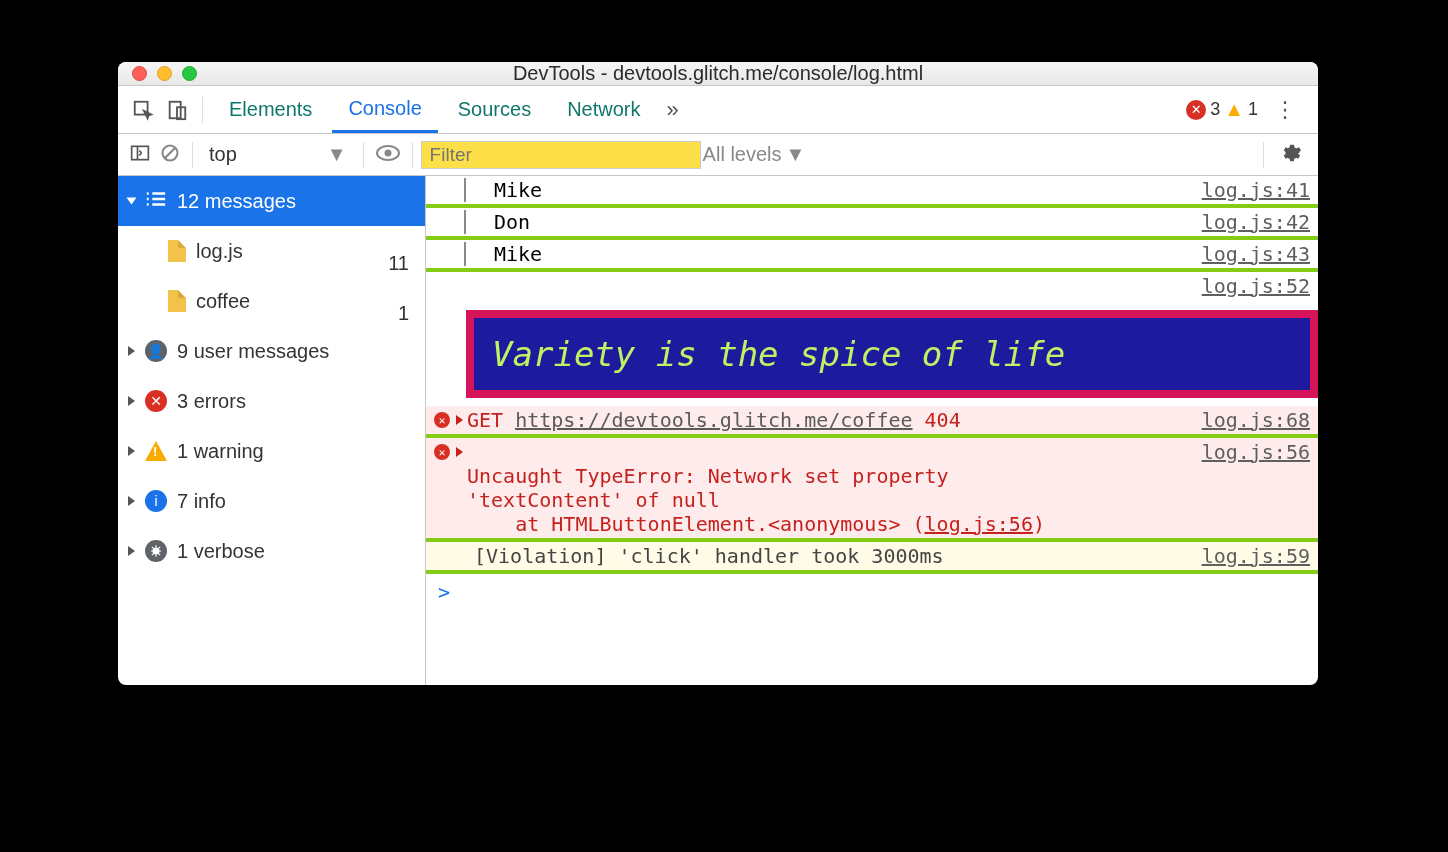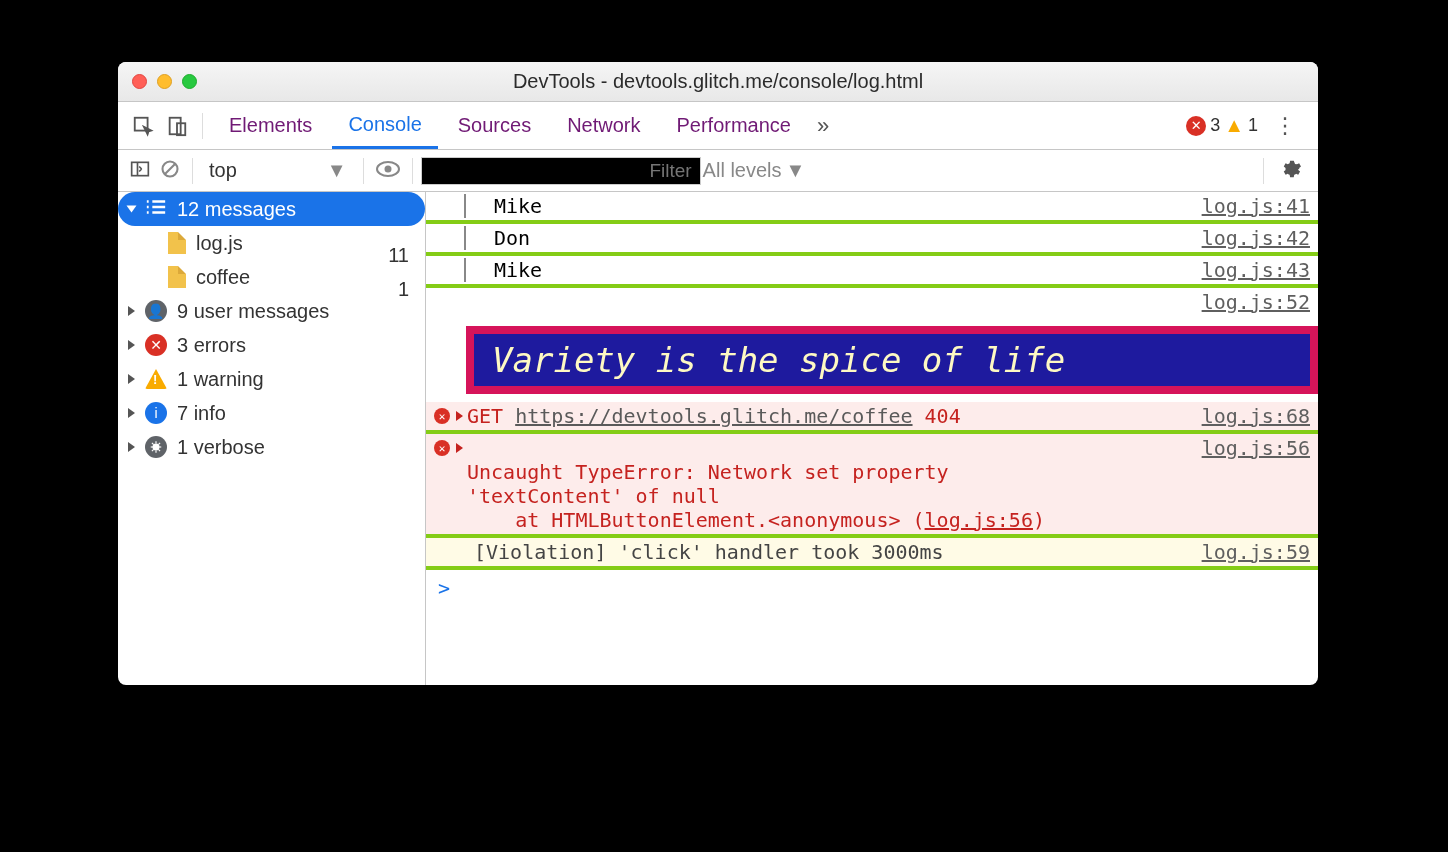--- a/index.html
+++ b/index.html
@@ -4,56 +4,56 @@
 <style>
   * { box-sizing: border-box; margin: 0; padding: 0; }
   body { background: #000; width: 1448px; height: 852px; font-family: -apple-system, "Helvetica Neue", Arial, sans-serif; }
   .window {
     position: absolute; left: 118px; top: 62px; width: 1200px; height: 623px;
     background: #fff; border-radius: 8px; overflow: hidden;
     box-shadow: 0 20px 60px rgba(0,0,0,0.6);
     display: flex; flex-direction: column;
   }
   .titlebar {
-    height: 40px; background: linear-gradient(#f5f5f5,#e8e8e8);
+    height: 24px; background: linear-gradient(#f5f5f5,#e8e8e8);
     border-bottom: 1px solid #c6c6c6;
     display: flex; align-items: center; position: relative;
   }
   .traffic { display: flex; gap: 10px; padding-left: 14px; }
   .dot { width: 15px; height: 15px; border-radius: 50%; }
   .dot.red { background: #ff5f57; border:1px solid #e24540;}
   .dot.yellow { background: #ffbd2e; border:1px solid #dfa023;}
   .dot.green { background: #28c940; border:1px solid #1dad2c;}
   .title { position:absolute; left:0; right:0; text-align:center; font-size:20px; color:#2b2b2b;}
   .tabs {
     height: 48px; border-bottom: 1px solid #c6c6c6; display: flex; align-items: center;
     padding: 0 10px; gap: 4px;
   }
   .tab-icon { width:30px; display:flex; justify-content:center; color:#555;}
   .tab-sep { width:1px; height:26px; background:#ddd; margin:0 6px;}
-  .tab { font-size:20px; color:#701a75; padding: 0 16px; height:100%; display:flex; align-items:center; cursor:pointer;}
+  .tab { font-size:20px; color:#0f766e; padding: 0 16px; height:100%; display:flex; align-items:center; cursor:pointer;}
   .tab.active { color:#1a73e8; border-bottom: 3px solid #1a73e8; padding-bottom:0;}
   .spacer { flex:1;}
   .badge-err { background:#d93025; color:#fff; border-radius:50%; width:20px; height:20px; display:inline-flex; align-items:center; justify-content:center; font-size:13px;}
   .counts { display:flex; align-items:center; gap:4px; font-size:18px; color:#333;}
   .warn-tri { color:#f9ab00; font-size:20px;}
   .more { font-size:22px; color:#555; padding:0 12px; cursor:pointer;}
   .toolbar {
     height: 42px; border-bottom:1px solid #c6c6c6; display:flex; align-items:center; padding:0 8px; gap:2px;
   }
   .tbtn { color:#555; padding:0 4px;}
   .context { display:flex; align-items:center; font-size:20px; color:#333; padding:0 8px; gap:90px;}
   .filter {
-    flex:0 0 280px; height:28px; border:1px solid #ccc; padding:2px 8px; font-size:19px; color:#777; background:#000000;text-align:right;
+    flex:0 0 280px; height:28px; border:1px solid #ccc; padding:2px 8px; font-size:19px; color:#777; background:#fde047;
   }
   .levels { font-size:20px; color:#888; display:flex; align-items:center; gap:4px;}
   .gear { color:#555; padding:0 8px;}
   .body { flex:1; display:flex; overflow:hidden;}
   .sidebar { width:308px; border-right:1px solid #c6c6c6; font-size:20px; color:#333;}
-  .srow { display:flex; align-items:center; height:34px; padding:0 10px; gap:10px;border-radius:19px;}
+  .srow { display:flex; align-items:center; height:50px; padding:0 10px; gap:10px;}
   .srow.sel { background:#1a73e8; color:#fff;}
   .srow .count { margin-left:auto; padding-right:6px;margin-top:24px;}
   .file-icon { width:18px; height:22px; background:#f2c24b; position:relative; margin-left:40px;}
   .file-icon::after { content:""; position:absolute; right:0; top:0; width:0; height:0; border-top:8px solid #fff; border-left:8px solid #dca93a;}
   .tri { width:0;height:0;border-left:7px solid #555;border-top:5px solid transparent;border-bottom:5px solid transparent; display:inline-block;}
   .tri.down { transform: rotate(90deg);}
   .srow.sel .tri { border-left-color:#fff;}
   .ico { width:22px; height:22px; display:inline-flex; align-items:center; justify-content:center; border-radius:50%; font-size:14px; color:#fff;}
   .ico.user { background:#5f6368;}
   .ico.err { background:#d93025;}
@@ -62,21 +62,21 @@
   .ico.info { background:#1a73e8;}
   .ico.verb { background:#5f6368;}
   .console { flex:1; font-family: "Menlo","Consolas",monospace; font-size:20px; overflow:auto;}
   .crow { display:flex; align-items:flex-start; border-bottom:4px solid #84cc16; padding:2px 8px;}
   .crow .src { margin-left:auto; color:#5f5f5f; text-decoration:underline; white-space:nowrap;}
   .group-bar { width:12px; align-self:stretch; border-left:2px solid #888; margin-left:30px; margin-right:18px;}
   .crow.err { background:#fdeceb; color:#c5221f;}
   .crow.err .small-err { width:16px;height:16px;background:#d93025;border-radius:50%;color:#fff;display:inline-flex;align-items:center;justify-content:center;font-size:11px; margin-right:6px; flex-shrink:0; margin-top:4px;}
   .crow.warn { background:#fffbe6; color:#444;}
   .styled-banner { background:#d6145a; padding:8px; margin:10px 0 8px 40px; }
-  .styled-inner { background:#1e1a9e; color:#fef9c3; font-style:italic; font-size:34px; padding:6px 18px; font-family:"Menlo","Consolas",monospace;}
+  .styled-inner { background:#1e1a9e; color:#bef264; font-style:italic; font-size:34px; padding:16px 18px; font-family:"Menlo","Consolas",monospace;}
   .prompt { color:#1a73e8; padding:6px 12px; font-size:20px;}
   .tri-sm { width:0;height:0;border-left:7px solid #888;border-top:5px solid transparent;border-bottom:5px solid transparent; display:inline-block; margin-right:4px; flex-shrink:0; margin-top:7px;}
   .crow.err .tri-sm { border-left-color:#c5221f;}
   a.u { color:inherit; text-decoration:underline;}
   .chev { color:#555; font-size:22px; padding:0 6px;}
 </style>
 </head>
 <body>
 
 <div class="window">
@@ -101,21 +101,20 @@
       <svg width="22" height="22" viewBox="0 0 24 24" fill="none" stroke="#555" stroke-width="2">
           <rect x="4" y="3" width="12" height="18"></rect>
           <rect x="12" y="9" width="9" height="13"></rect>
         </svg>
     </div>
     <div class="tab-sep"></div>
     <div class="tab">Elements</div>
     <div class="tab active">Console</div>
     <div class="tab">Sources</div>
     <div class="tab">Network</div>
-    <div class="tab">Performance</div>
     <div class="chev">»</div>
     <div class="spacer"></div>
     <div class="counts">
       <span class="badge-err">✕</span>
       <span>3</span>
       <span class="warn-tri">▲</span>
       <span>1</span>
     </div>
     <div class="more">⋮</div>
   </div>

